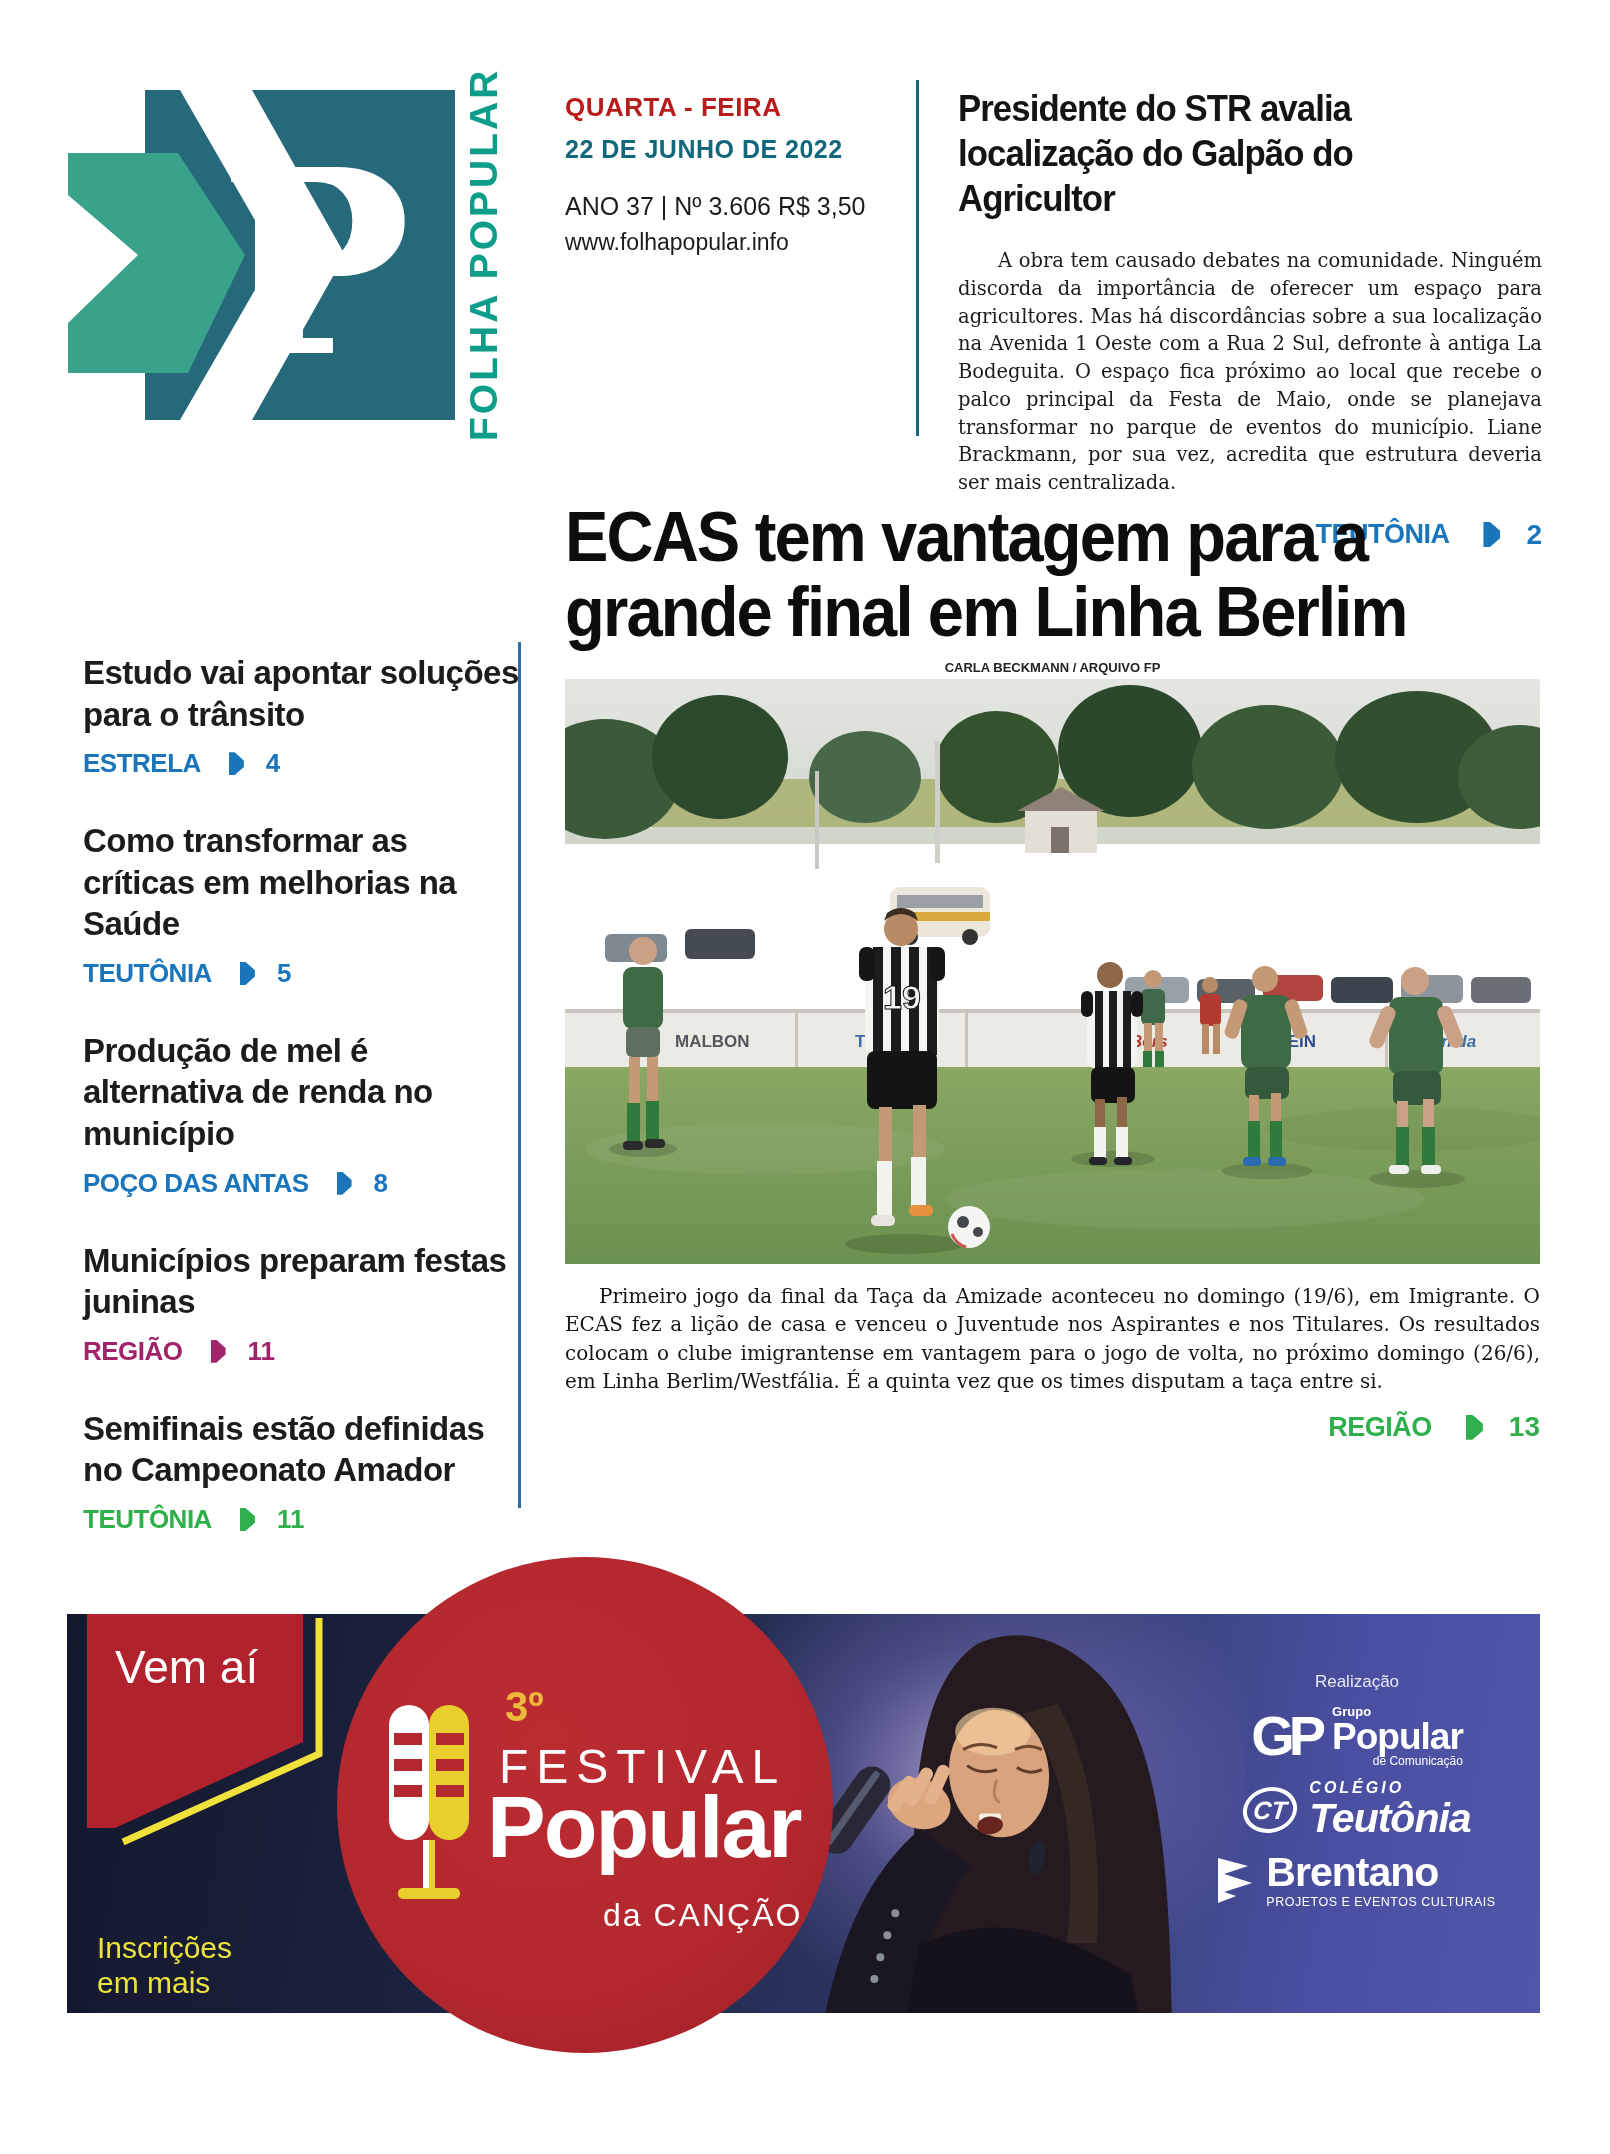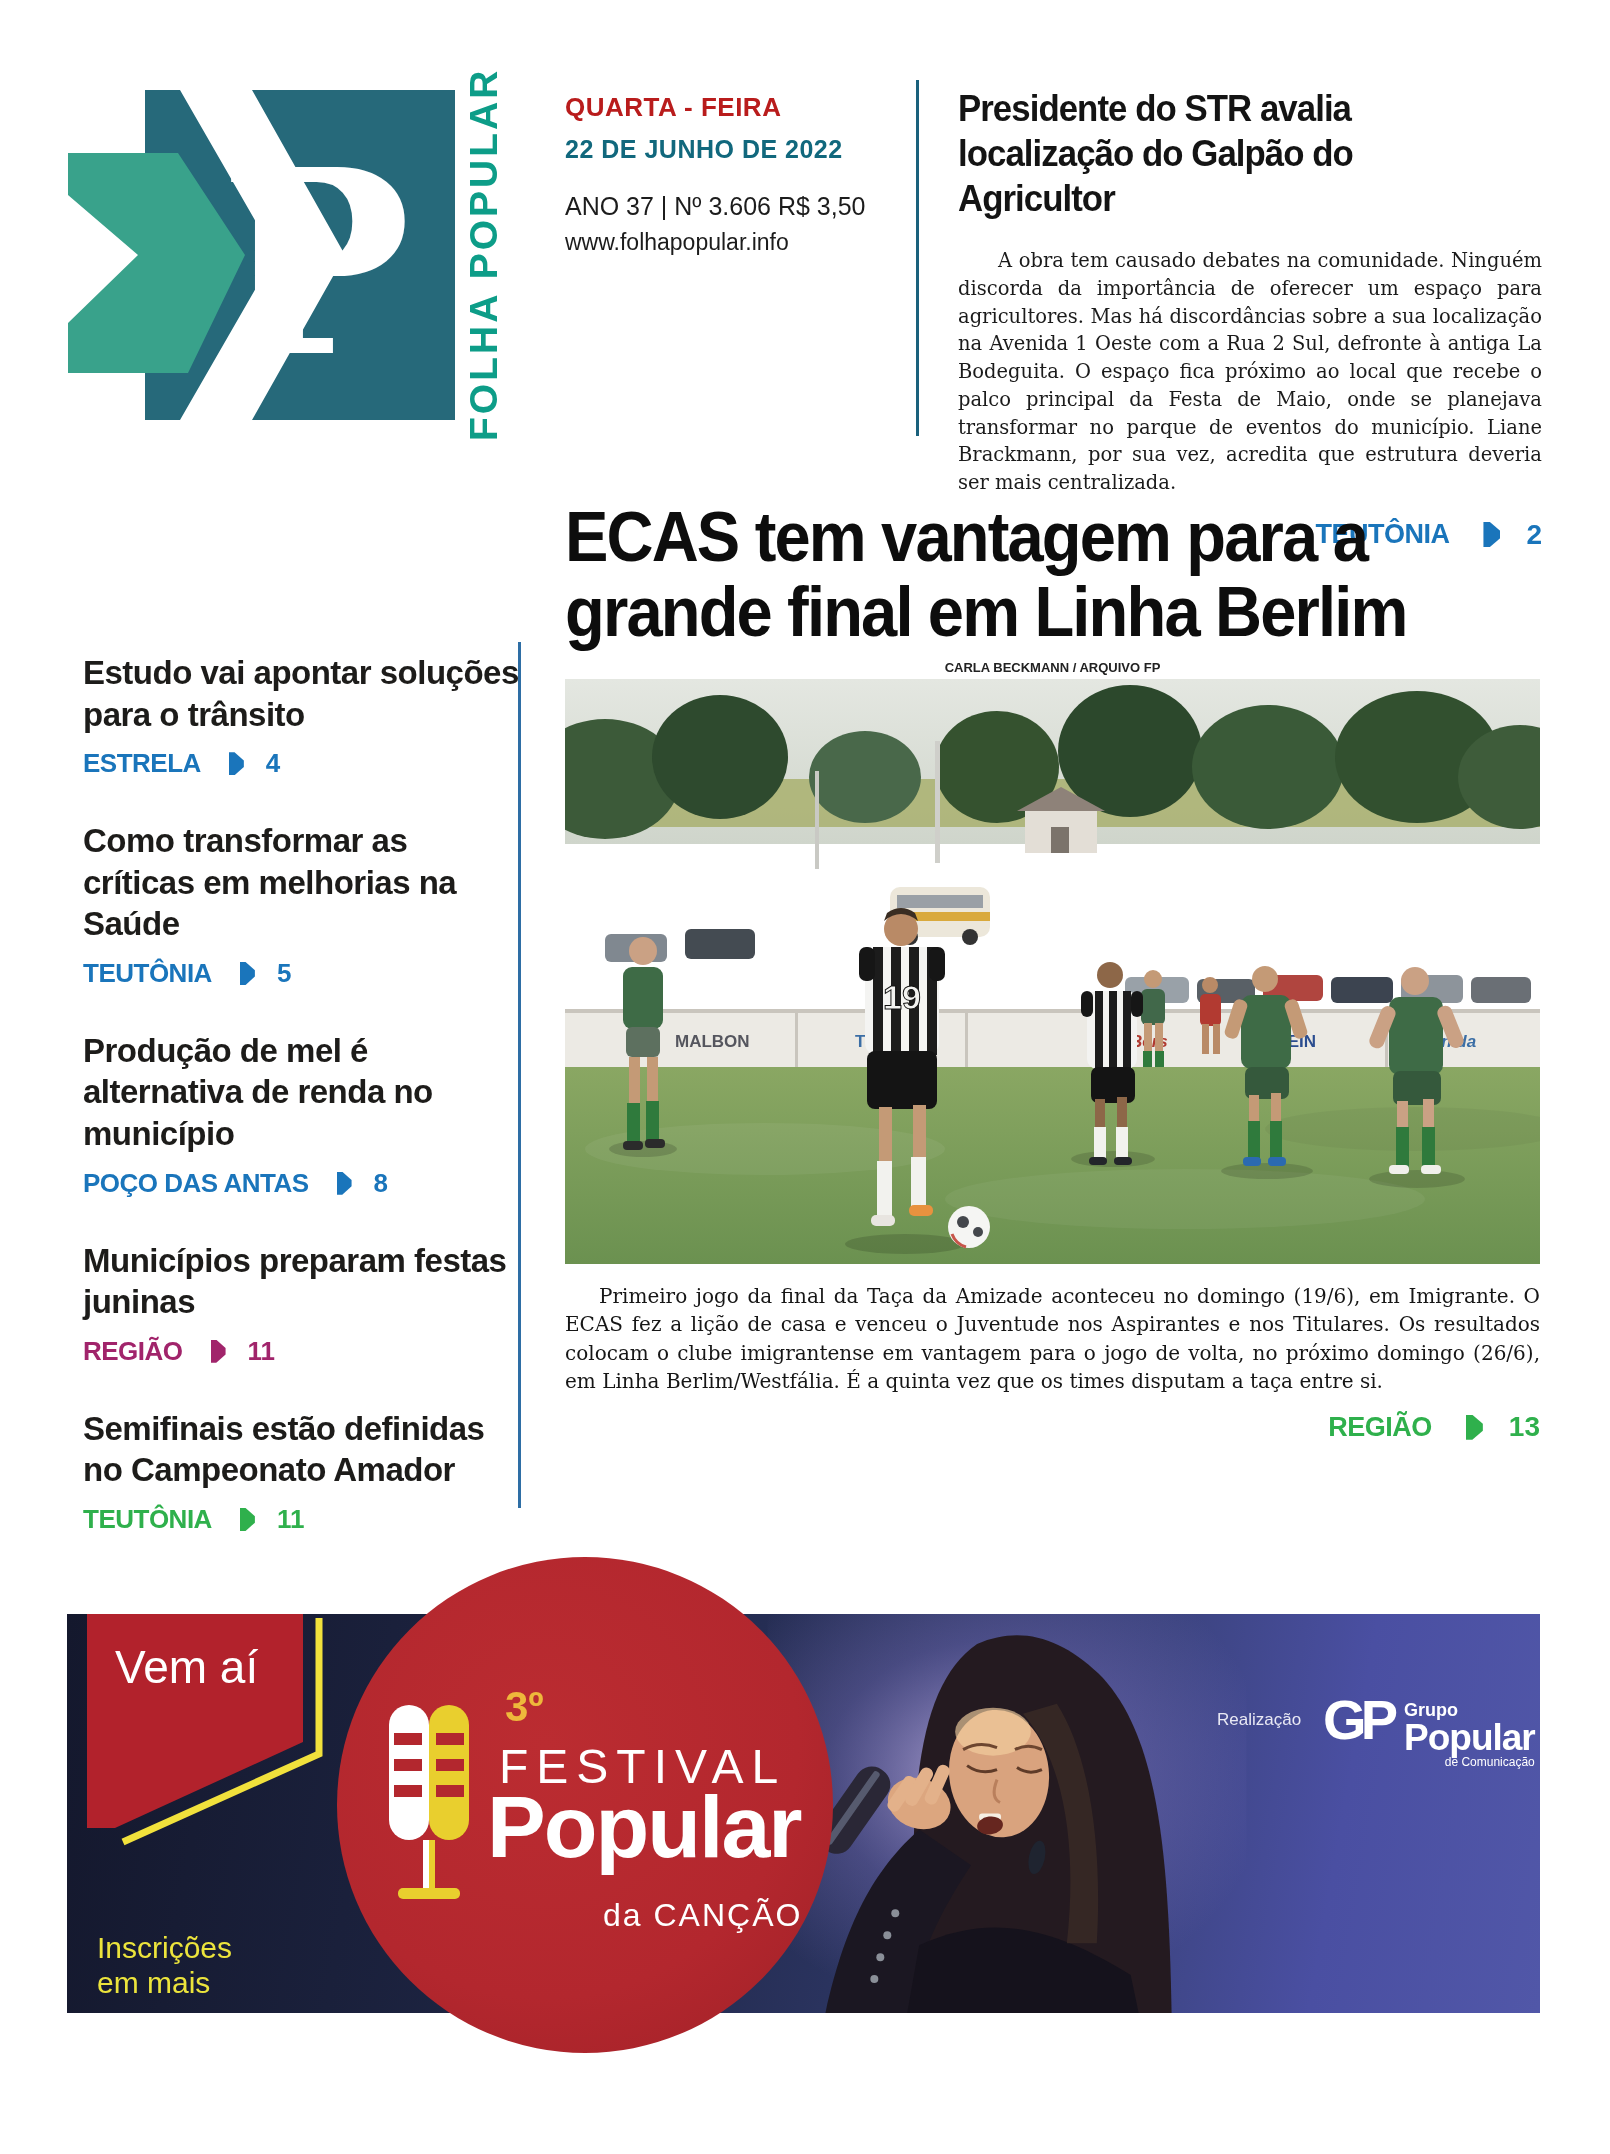--- a/index.html
+++ b/index.html
@@ -67,26 +67,26 @@
   
   .festival{position:absolute;left:67px;top:1614px;width:1473px;height:399px;
     background:linear-gradient(100deg,#14182d 0%,#1d2442 32%,#2b3460 55%,#3c4480 72%,#4a4fa2 85%,#5157a8 100%);
     overflow:hidden;}
   .singer{position:absolute;left:700px;top:0;width:480px;height:399px;}
   .flag-svg{position:absolute;left:14px;top:0;width:260px;height:240px;}
   .vemai{position:absolute;left:48px;top:26px;font-size:46px;color:#fff;font-weight:400;}
   .signup{position:absolute;left:30px;top:316px;font-size:30px;line-height:1.18;
     color:#ece43c;font-weight:400;}
   .sponsors{position:absolute;left:1150px;top:58px;width:280px;display:flex;
-    align-items:center;gap:22px;color:#fff;}
+    flex-direction:column;align-items:center;gap:13px;color:#fff;}
   .realiz{font-size:17px;color:#e9e9f4;}
   .sp-row{display:flex;align-items:center;gap:12px;}
   .gp-mark{font-size:56px;font-weight:900;letter-spacing:-6px;line-height:1;}
   .gp-col{display:flex;flex-direction:column;line-height:1;}
-  .gp-sup{font-size:18px;font-weight:700;margin-top:29px;}
+  .gp-sup{font-size:13px;font-weight:700;}
   .gp-name{font-size:37px;font-weight:900;letter-spacing:-1px;}
   .gp-sub{font-size:12px;align-self:flex-end;}
   .ct-mark{width:54px;height:46px;border:4px solid #fff;border-radius:50%;display:flex;
     align-items:center;justify-content:center;font-size:25px;font-weight:900;
     font-style:italic;transform:skewX(-6deg);box-sizing:border-box;}
   .ct-col{display:flex;flex-direction:column;line-height:1;}
   .ct-sup{font-size:16px;font-weight:700;font-style:italic;letter-spacing:3px;}
   .ct-name{font-size:41px;font-weight:900;font-style:italic;letter-spacing:-1px;margin-top:2px;}
   .br-col{display:flex;flex-direction:column;line-height:1;}
   .br-name{font-size:41px;font-weight:800;letter-spacing:-1px;}

